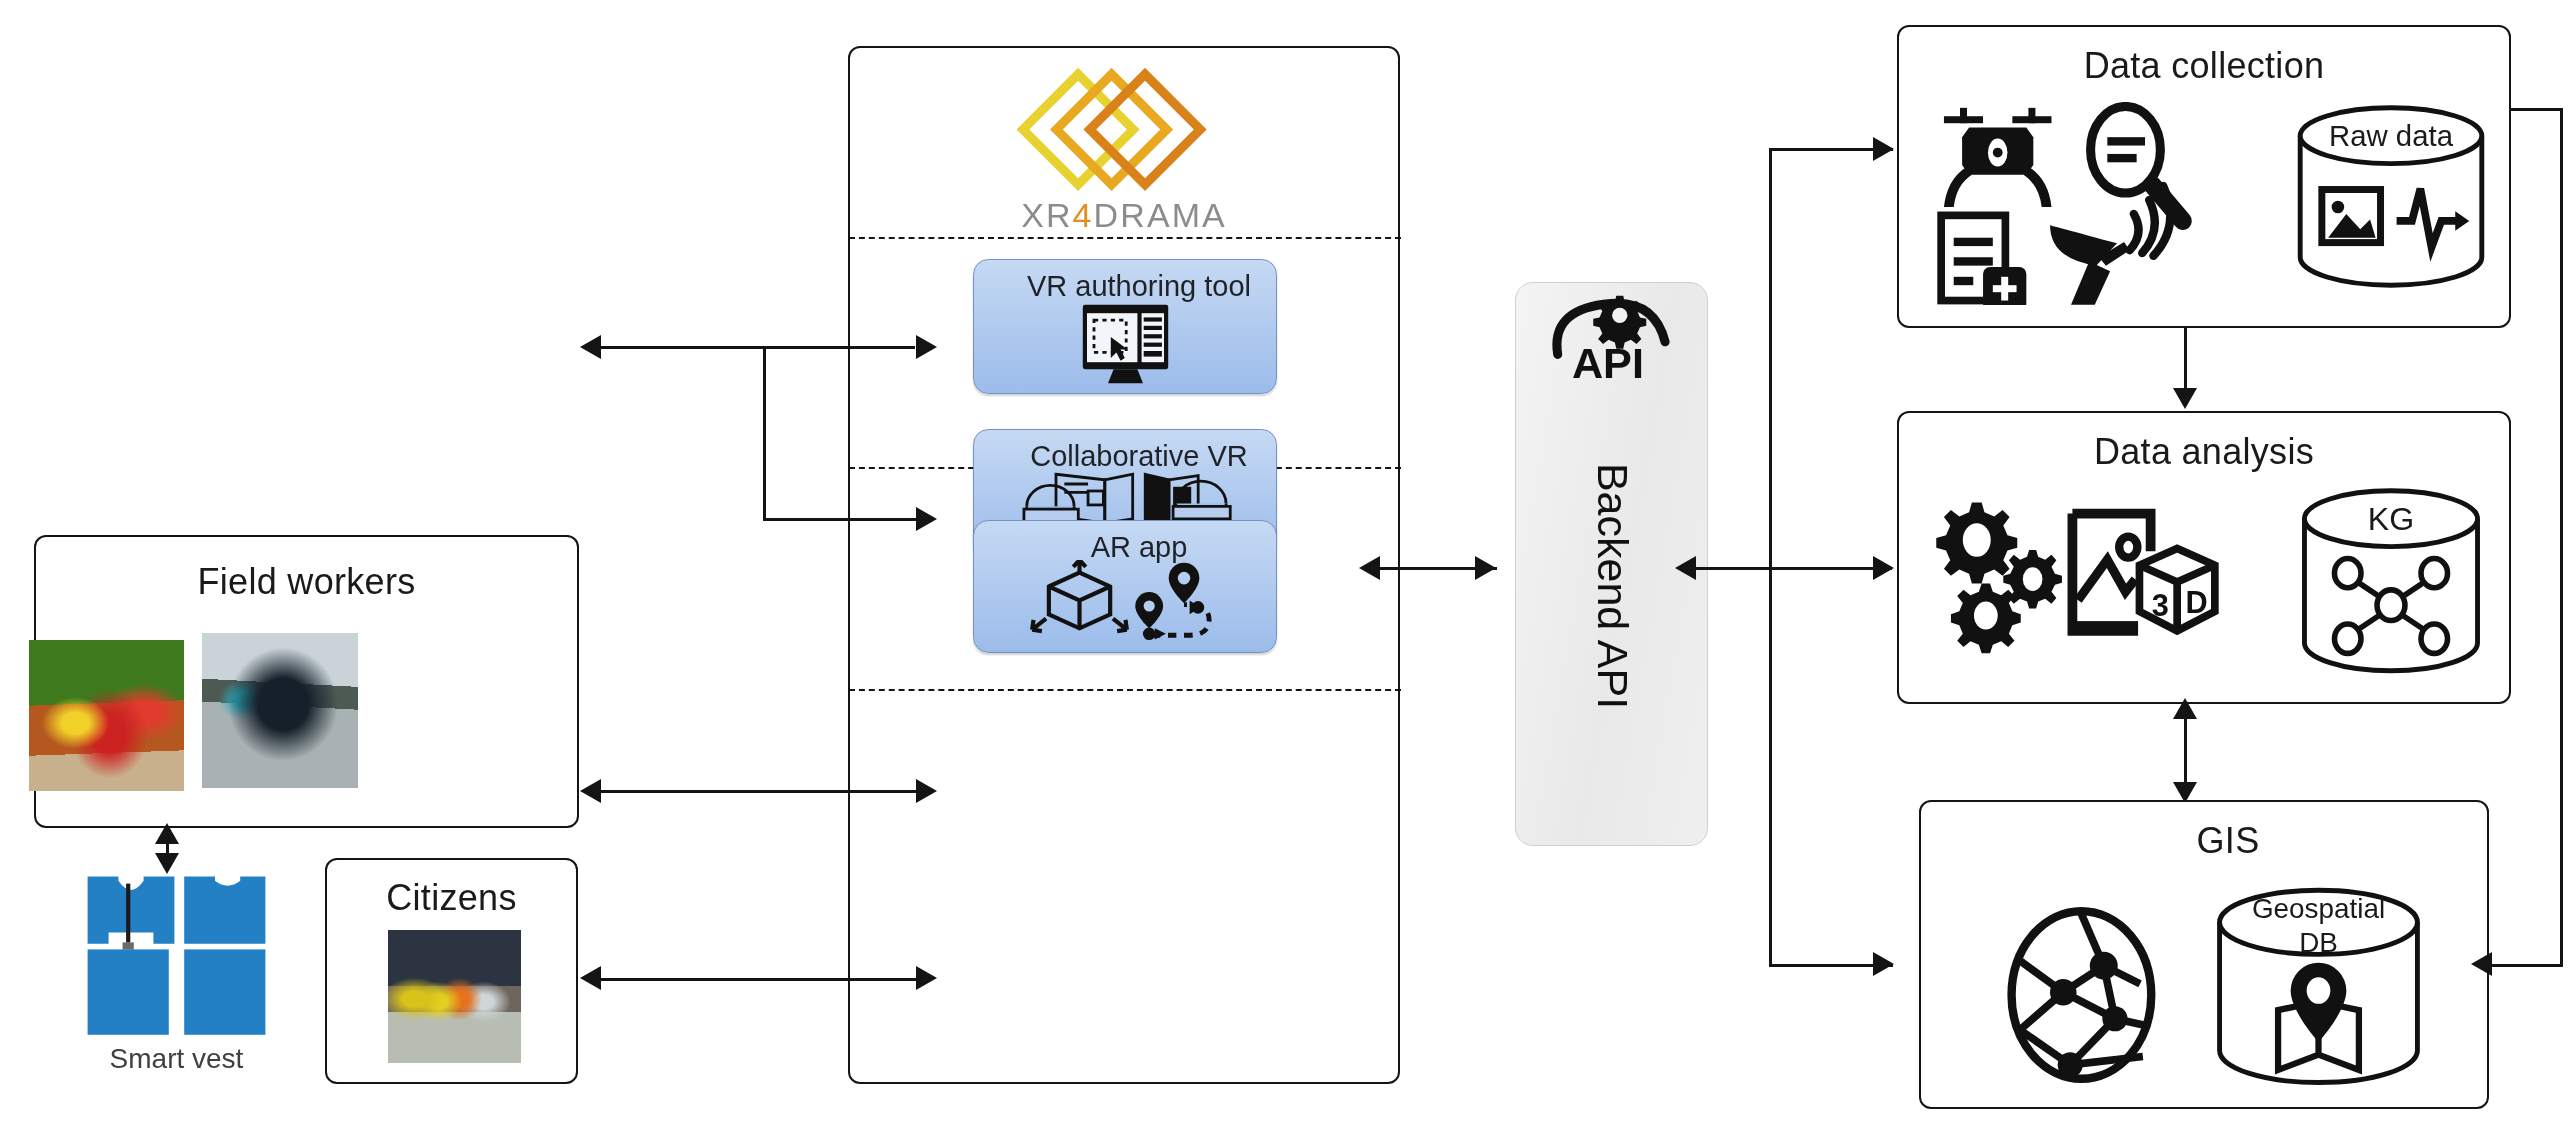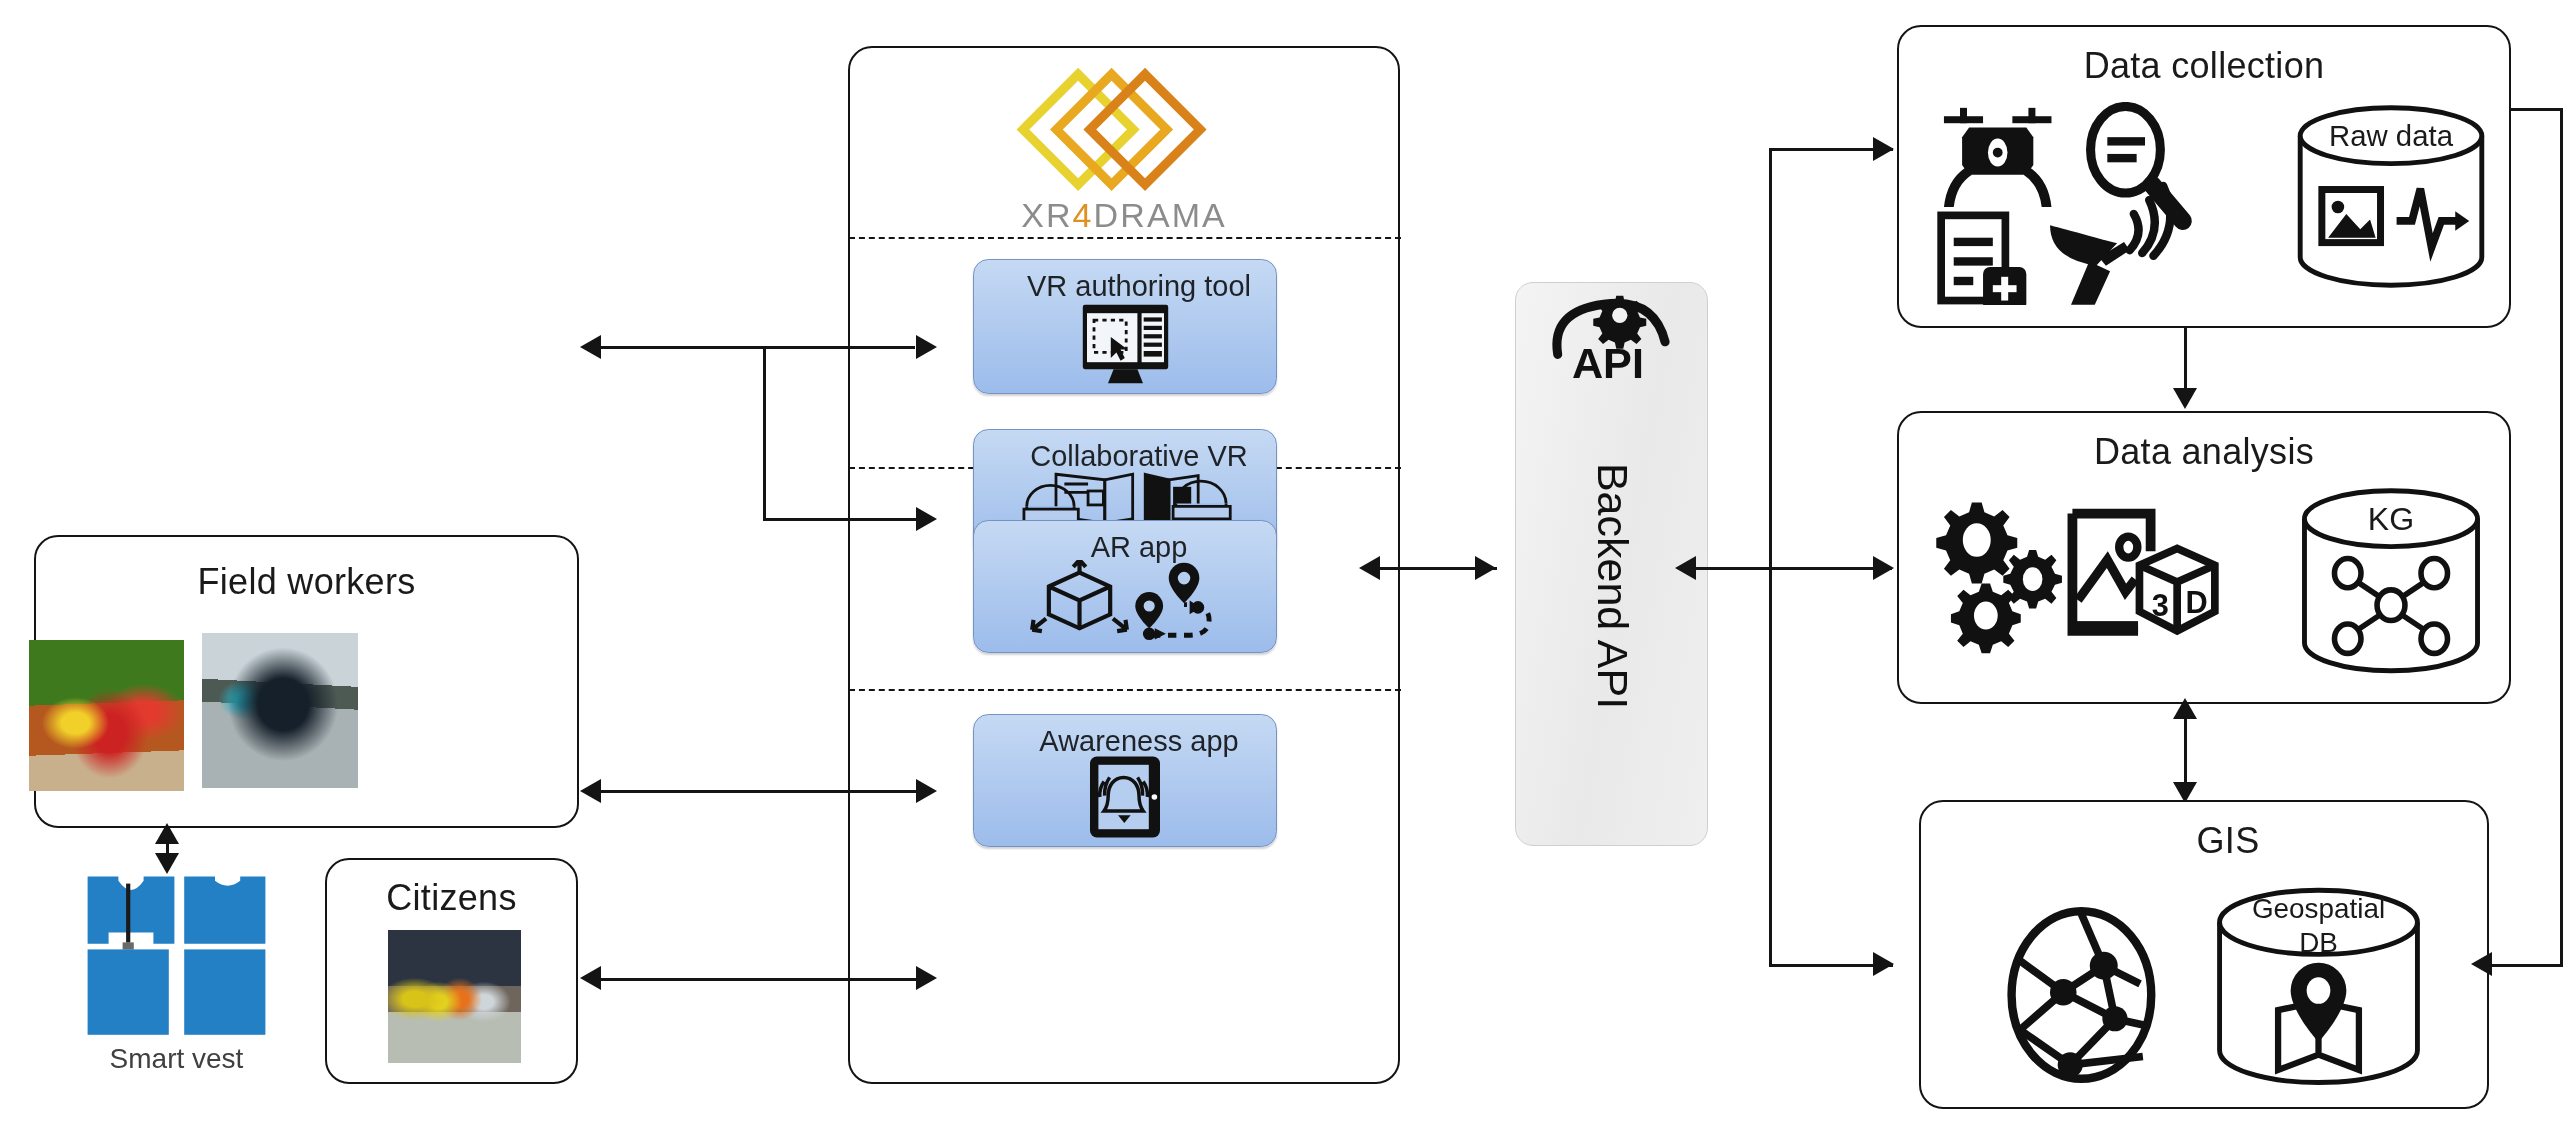--- a/index.html
+++ b/index.html
@@ -8,21 +8,21 @@
     background: #ffffff;
     font-family: "Liberation Sans", sans-serif;
     overflow: hidden;
   }
   #stage { position: relative; width: 2576px; height: 1128px; }
 
   
   .panel {
     position: absolute;
     border: 2.8px solid #141414;
-    border-radius: 24px;
+    border-radius: 12px;
     background: #ffffff;
   }
   .panel-title {
     position: absolute; left: 0; right: 0;
     text-align: center;
     color: #1a1a1a;
     font-size: 36px;
     letter-spacing: 0.3px;
     white-space: nowrap;
   }
@@ -256,36 +256,20 @@
           </g>
           <g stroke="#111" stroke-width="7" fill="none" stroke-dasharray="12 11" stroke-linecap="butt">
             <path d="M208 108 h52 q30 0 30 -22 q0 -22 -30 -22 h-6"></path>
           </g>
           <path d="M262 58 l16 10 l-16 10 z" fill="#111"></path>
           <path d="M212 98 l16 8 l-16 8 z" fill="#111"></path>
         </svg>
       </div>
     </div>
 
-    <div class="module" style="left:123px; top:666px; width:304px; height:133px;">
-      <div class="module-label">Awareness app</div>
-      <div class="module-icon" style="height:84px;">
-        <svg width="126" height="84" viewBox="0 0 180 120">
-          <rect x="40" y="2" width="100" height="116" rx="10" fill="#111"></rect>
-          <rect x="52" y="14" width="72" height="92" fill="#b5cdef"></rect>
-          <circle cx="132" cy="60" r="4" fill="#fff"></circle>
-          <g fill="none" stroke="#111" stroke-width="5">
-            <path d="M88 32 c-14 0 -22 12 -22 26 c0 14 -6 22 -6 22 h56 c0 0 -6 -8 -6 -22 c0 -14 -8 -26 -22 -26 z"></path>
-            <path d="M60 38 q-7 10 -6 22 M68 32 q-8 12 -7 26"></path>
-            <path d="M116 38 q7 10 6 22 M108 32 q8 12 7 26"></path>
-          </g>
-          <path d="M80 86 h18 l-9 11 z" fill="#111"></path>
-        </svg>
-      </div>
-    </div>
   </div>
 
   <div class="ln h" style="left:601px; top:346px; width:314px;"></div>
   <div class="ah l" style="left:580px; top:335px;"></div>
   <div class="ah r" style="left:916px; top:335px;"></div>
   <div class="ln v" style="left:763px; top:346px; height:173px;"></div>
   <div class="ln h" style="left:763px; top:518px; width:154px;"></div>
   <div class="ah r" style="left:916px; top:507px;"></div>
 
   <div class="ln h" style="left:601px; top:790px; width:316px;"></div>

